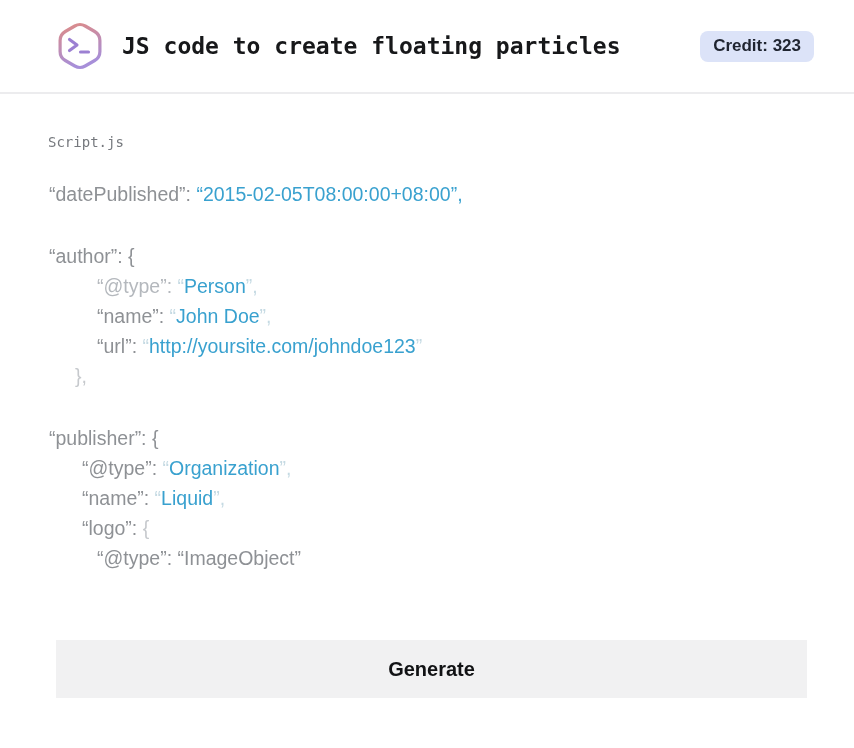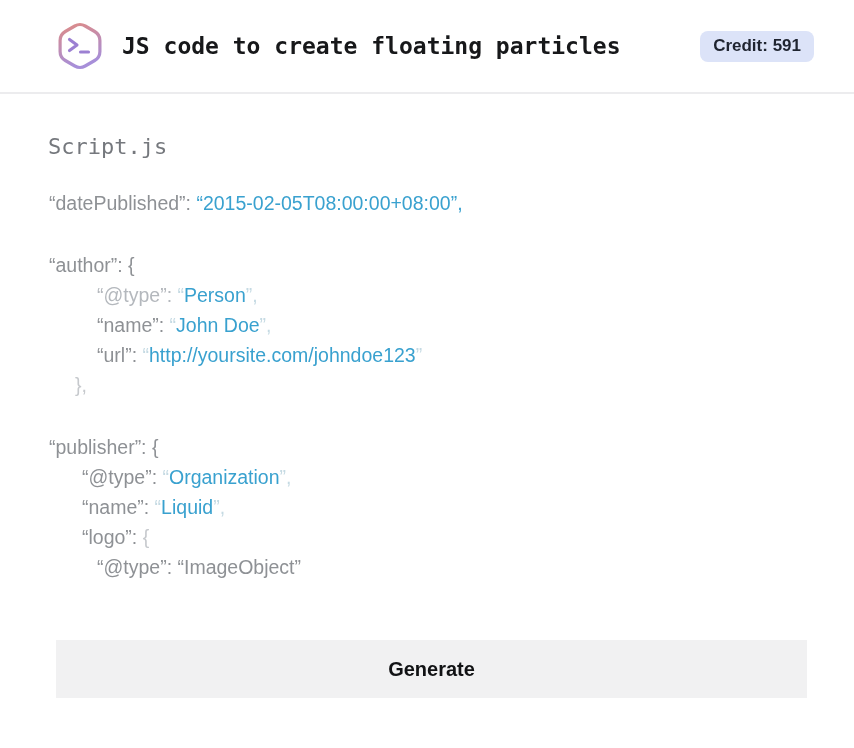--- a/index.html
+++ b/index.html
@@ -33,21 +33,21 @@
     font-size: 17px;
     padding: 5px 13px 6px 13px;
     border-radius: 8px;
     white-space: nowrap;
   }
 
   
   .main { padding: 40px 47px 0 42px; }
   .file-name {
     font-family: "DejaVu Sans Mono", monospace;
-    font-size: 22px;
+    font-size: 14px;
     font-weight: 500;
     color: #75787d;
     padding-left: 6px;
   }
   .code-block {
     margin-top: 29px;
     font-size: 19.5px;
     line-height: 30px;
     white-space: pre;
   }
@@ -85,21 +85,21 @@
       <linearGradient id="hexGrad" x1="0" y1="0" x2="0.25" y2="1">
         <stop offset="0" stop-color="#dd8b87"></stop>
         <stop offset="1" stop-color="#a78fd9"></stop>
       </linearGradient>
     </defs>
     <path d="M 32.2 7.0 L 41.7 12.5 Q 46.9 15.5 46.9 21.5 L 46.9 32.5 Q 46.9 38.5 41.7 41.5 L 32.2 47.0 Q 27 50 21.8 47.0 L 12.3 41.5 Q 7.1 38.5 7.1 32.5 L 7.1 21.5 Q 7.1 15.5 12.3 12.5 L 21.8 7.0 Q 27 4 32.2 7.0 Z" fill="none" stroke="url(#hexGrad)" stroke-width="3.2"></path>
     <path d="M 16.5 20.5 L 24 26 L 16.5 31.5" fill="none" stroke="#9c80d2" stroke-width="3.1" stroke-linecap="round" stroke-linejoin="round"></path>
     <path d="M 27.5 33 L 35.5 33" fill="none" stroke="#9c80d2" stroke-width="3.1" stroke-linecap="round"></path>
   </svg>
   <div class="title">JS code to create floating particles</div>
-  <div class="credit-badge">Credit: 591</div>
+  <div class="credit-badge">Credit: 323</div>
 </div>
 
 <div class="main">
   <div class="file-name">Script.js</div>
   <div class="code-block"><div class="code-line" style="padding-left: 0px;"><span class="seg-key">“datePublished”: </span><span class="seg-value">“2015-02-05T08:00:00+08:00”,</span></div><div class="code-line blank" style="padding-left: 0px;"></div><div class="code-line" style="padding-left: 0px;"><span class="seg-key">“author”: {</span></div><div class="code-line" style="padding-left: 48px;"><span class="seg-key-faded">“@type”: </span><span class="seg-quote-faded">“</span><span class="seg-value">Person</span><span class="seg-quote-faded">”,</span></div><div class="code-line" style="padding-left: 48px;"><span class="seg-key">“name”: </span><span class="seg-quote-faded">“</span><span class="seg-value">John Doe</span><span class="seg-quote-faded">”,</span></div><div class="code-line" style="padding-left: 48px;"><span class="seg-key">“url”: </span><span class="seg-quote-faded">“</span><span class="seg-value">http://yoursite.com/johndoe123</span><span class="seg-quote-faded">”</span></div><div class="code-line" style="padding-left: 26px;"><span class="seg-punct-faded">},</span></div><div class="code-line blank" style="padding-left: 0px;"></div><div class="code-line" style="padding-left: 0px;"><span class="seg-key">“publisher”: {</span></div><div class="code-line" style="padding-left: 33px;"><span class="seg-key">“@type”: </span><span class="seg-quote-faded">“</span><span class="seg-value">Organization</span><span class="seg-quote-faded">”,</span></div><div class="code-line" style="padding-left: 33px;"><span class="seg-key">“name”: </span><span class="seg-quote-faded">“</span><span class="seg-value">Liquid</span><span class="seg-quote-faded">”,</span></div><div class="code-line" style="padding-left: 33px;"><span class="seg-key">“logo”: </span><span class="seg-punct-faded">{</span></div><div class="code-line" style="padding-left: 48px;"><span class="seg-key">“@type”: “ImageObject”</span></div></div>
 </div>
 
 <button class="generate-button">Generate</button>
 
 </body></html>

